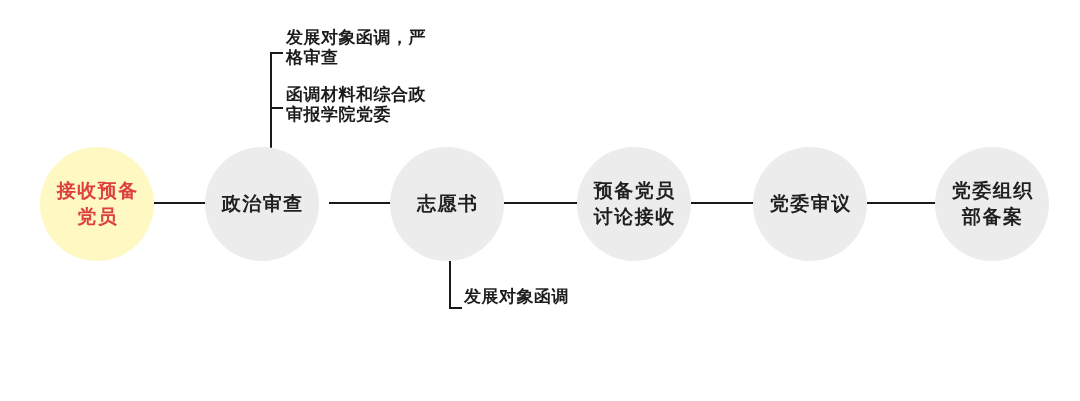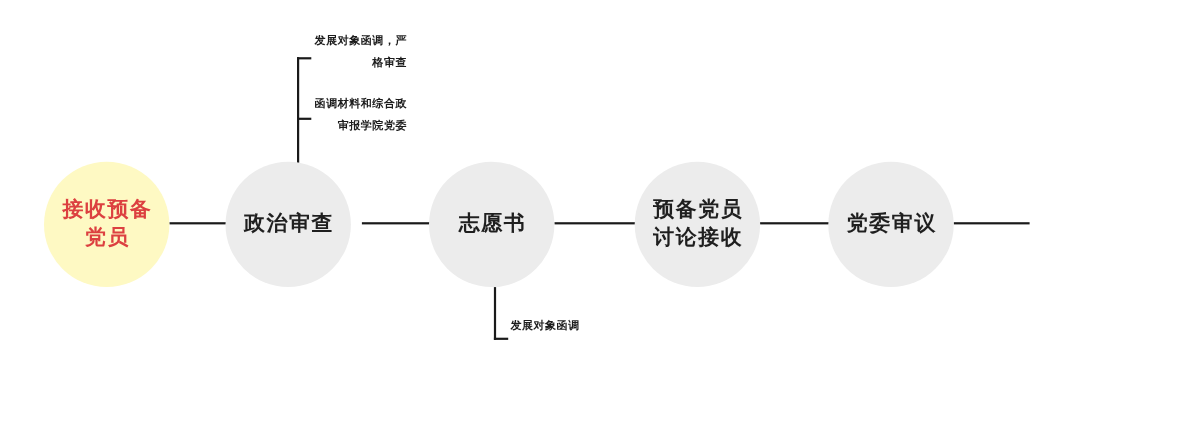--- a/index.html
+++ b/index.html
@@ -46,27 +46,26 @@
     width: 2px;
     background: #1a1a1a;
   }
   .ann-tick {
     position: absolute;
     height: 2px;
     background: #1a1a1a;
   }
   .ann-text {
     position: absolute;
-    font-size: 10px;
+    font-size: 17px;
     font-weight: bold;
     line-height: 20px;
     color: #1c1c1c;
     letter-spacing: 0.5px;
     white-space: nowrap;
-    text-align: right;
   }
 </style>
 </head>
 <body>
 
 <div class="canvas">
 
   <div class="connector" style="left:154px; width:62px;"></div>
   <div class="connector" style="left:329px; width:62px;"></div>
   <div class="connector" style="left:504px; width:74px;"></div>
@@ -118,14 +117,20 @@
       <div>讨论接收</div>
     </div>
   </div>
 
   <div class="node" style="left:753px;">
     <div class="label">
       <div>党委审议</div>
     </div>
   </div>
 
+  <div class="node" style="left:935px;">
+    <div class="label">
+      <div>党委组织</div>
+      <div>部备案</div>
+    </div>
+  </div>
 
 </div>
 
 </body></html>

